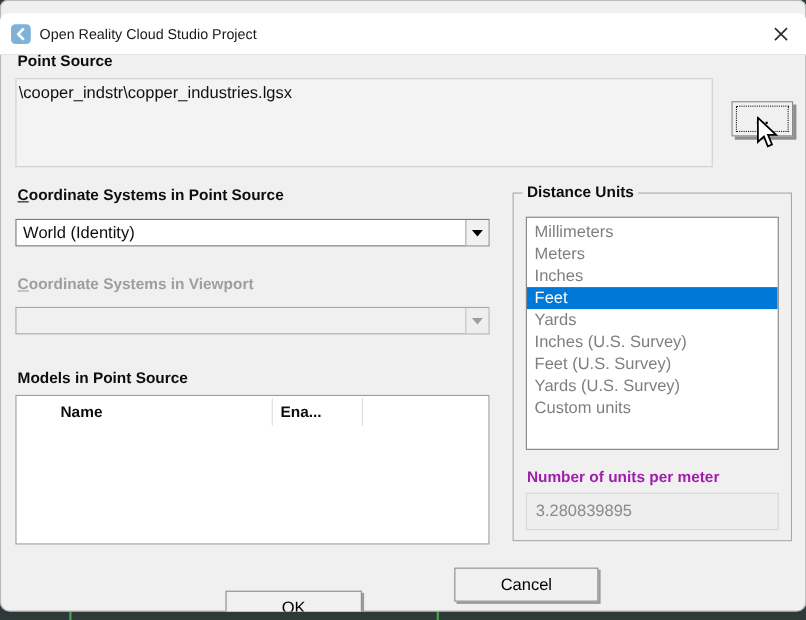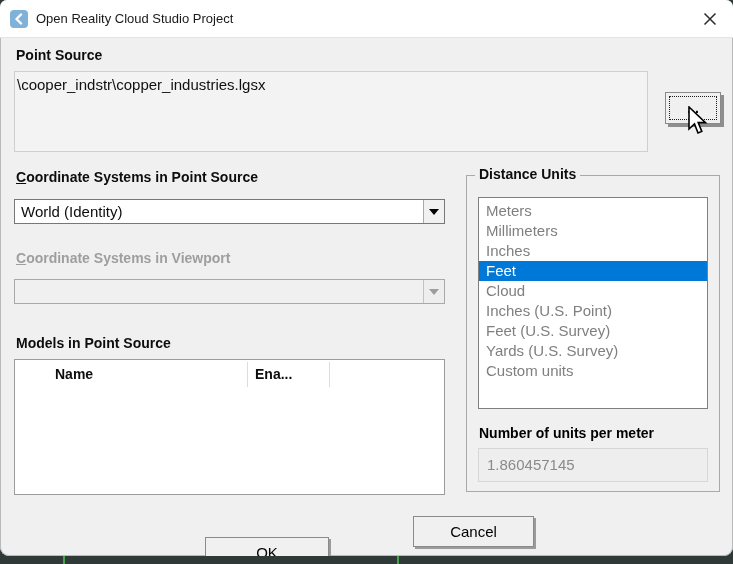--- a/index.html
+++ b/index.html
@@ -15,21 +15,21 @@
   .dialog {
     position:absolute; left:0; top:0; width:733px; height:556px;
     background:#f0f0f0;
     border-radius:7px 7px 9px 9px;
     box-shadow:0 0 0 1px #b9b9b9 inset;
     overflow:hidden;
   }
 
   
   .titlebar {
-    position:absolute; left:0; top:0; width:733px; height:38px;
+    position:absolute; left:0; top:12px; width:733px; height:38px;
     background:#ffffff; border-bottom:1px solid #e4e4e4;
     border-radius:7px 7px 0 0;
   }
   .app-icon {
     position:absolute; left:10px; top:10px; width:18px; height:18px;
     background:#7fb1d9; border-radius:4px;
     display:flex; align-items:center; justify-content:center;
   }
   .title-text {
     position:absolute; left:36px; top:0; height:38px; line-height:38px;
@@ -103,37 +103,37 @@
   .units-list {
     position:absolute; left:11px; top:21px; width:230px; height:212px;
     background:#ffffff; border:1px solid #7f7f7f; overflow:hidden; padding-top:3px;
   }
   .unit-item {
     height:20px; line-height:20px; padding-left:7px;
     font-size:15px; color:#7f7f7f; white-space:nowrap;
   }
   .unit-item.selected { background:#0078d7; color:#ffffff; }
 
-  .units-label { position:absolute; left:12px; top:249px; font-size:14px; font-weight:bold; color:#000000; }
+  .units-label { position:absolute; left:12px; top:249px; font-size:14px; font-weight:bold; color:#a21caf; }
   .units-value {
     position:absolute; left:11px; top:272px; width:230px; height:34px;
     background:#eeeeee; border:1px solid #d6d6d6;
     font-size:15px; color:#8a8a8a; line-height:32px; padding-left:8px;
   }
 
   
   .dlg-btn {
     position:absolute; top:516px; height:31px;
     background:#f0f0f0; border:1px solid #8a8a8a;
     box-shadow:2px 2px 0 0 #9b9b9b;
     display:flex; align-items:center; justify-content:center;
     font-size:15px; color:#000;
   }
   #ok-btn { left:205px; width:124px;margin-top:21px; }
-  #cancel-btn { left:413px; width:121px; }
+  #cancel-btn { left:413px; width:131px; }
 
   .cursor { position:absolute; left:687px; top:106px; width:24px; height:32px; z-index:50; }
 </style>
 </head>
 <body>
 
 <div class="backdrop-tick" style="left:63px;"></div>
 <div class="backdrop-tick" style="left:397px;"></div>
 
 <div class="dialog">
@@ -181,32 +181,32 @@
       <div class="hcell" style="left:0; width:200px;">Name</div>
       <div class="hsep" style="left:200px;"></div>
       <div class="hcell" style="left:200px; width:82px;">Ena...</div>
       <div class="hsep" style="left:282px;"></div>
     </div>
   </div>
 
   <div class="group">
     <div class="group-legend">Distance Units</div>
     <div class="units-list">
+      <div class="unit-item">Millimeters</div>
       <div class="unit-item">Meters</div>
-      <div class="unit-item">Millimeters</div>
       <div class="unit-item">Inches</div>
       <div class="unit-item selected">Feet</div>
-      <div class="unit-item">Cloud</div>
-      <div class="unit-item">Inches (U.S. Point)</div>
+      <div class="unit-item">Yards</div>
+      <div class="unit-item">Inches (U.S. Survey)</div>
       <div class="unit-item">Feet (U.S. Survey)</div>
       <div class="unit-item">Yards (U.S. Survey)</div>
       <div class="unit-item">Custom units</div>
     </div>
     <div class="units-label">Number of units per meter</div>
-    <div class="units-value">1.860457145</div>
+    <div class="units-value">3.280839895</div>
   </div>
 
   <div class="dlg-btn" id="ok-btn">OK</div>
   <div class="dlg-btn" id="cancel-btn">Cancel</div>
 
 </div>
 
 <svg class="cursor" viewBox="0 0 24 32">
   <polygon points="2,1 2,23 7.5,18 11,27 14.8,25.4 11.2,16.6 18.5,16.6" fill="#ffffff" stroke="#000000" stroke-width="1.6" stroke-linejoin="miter"></polygon>
 </svg>

